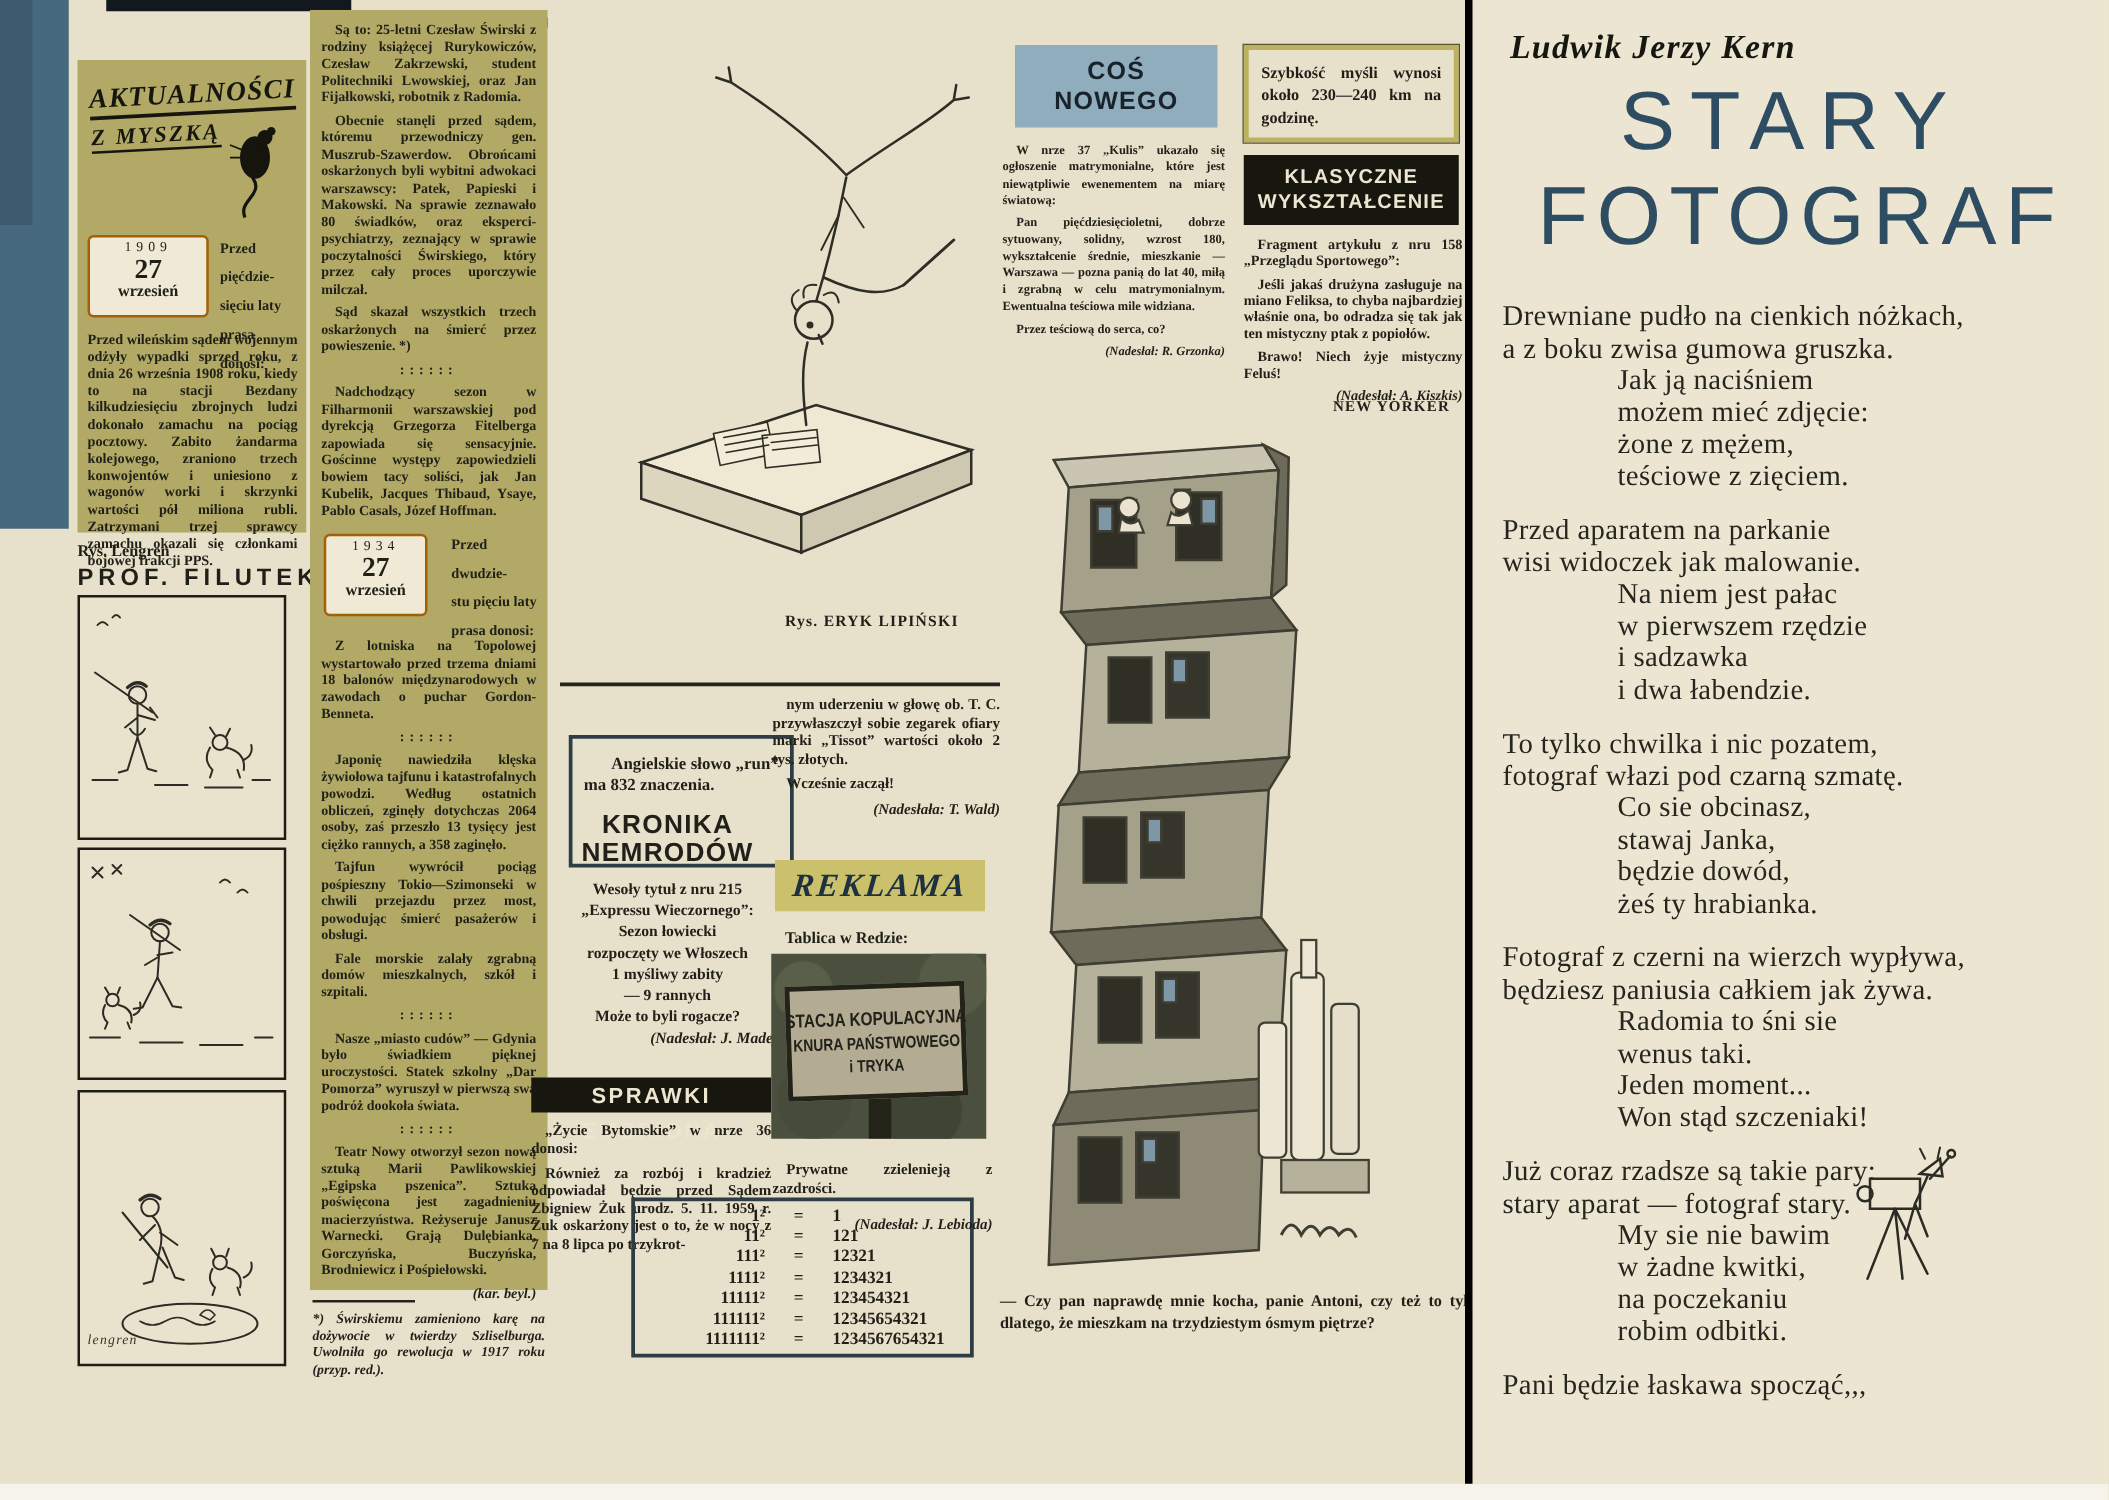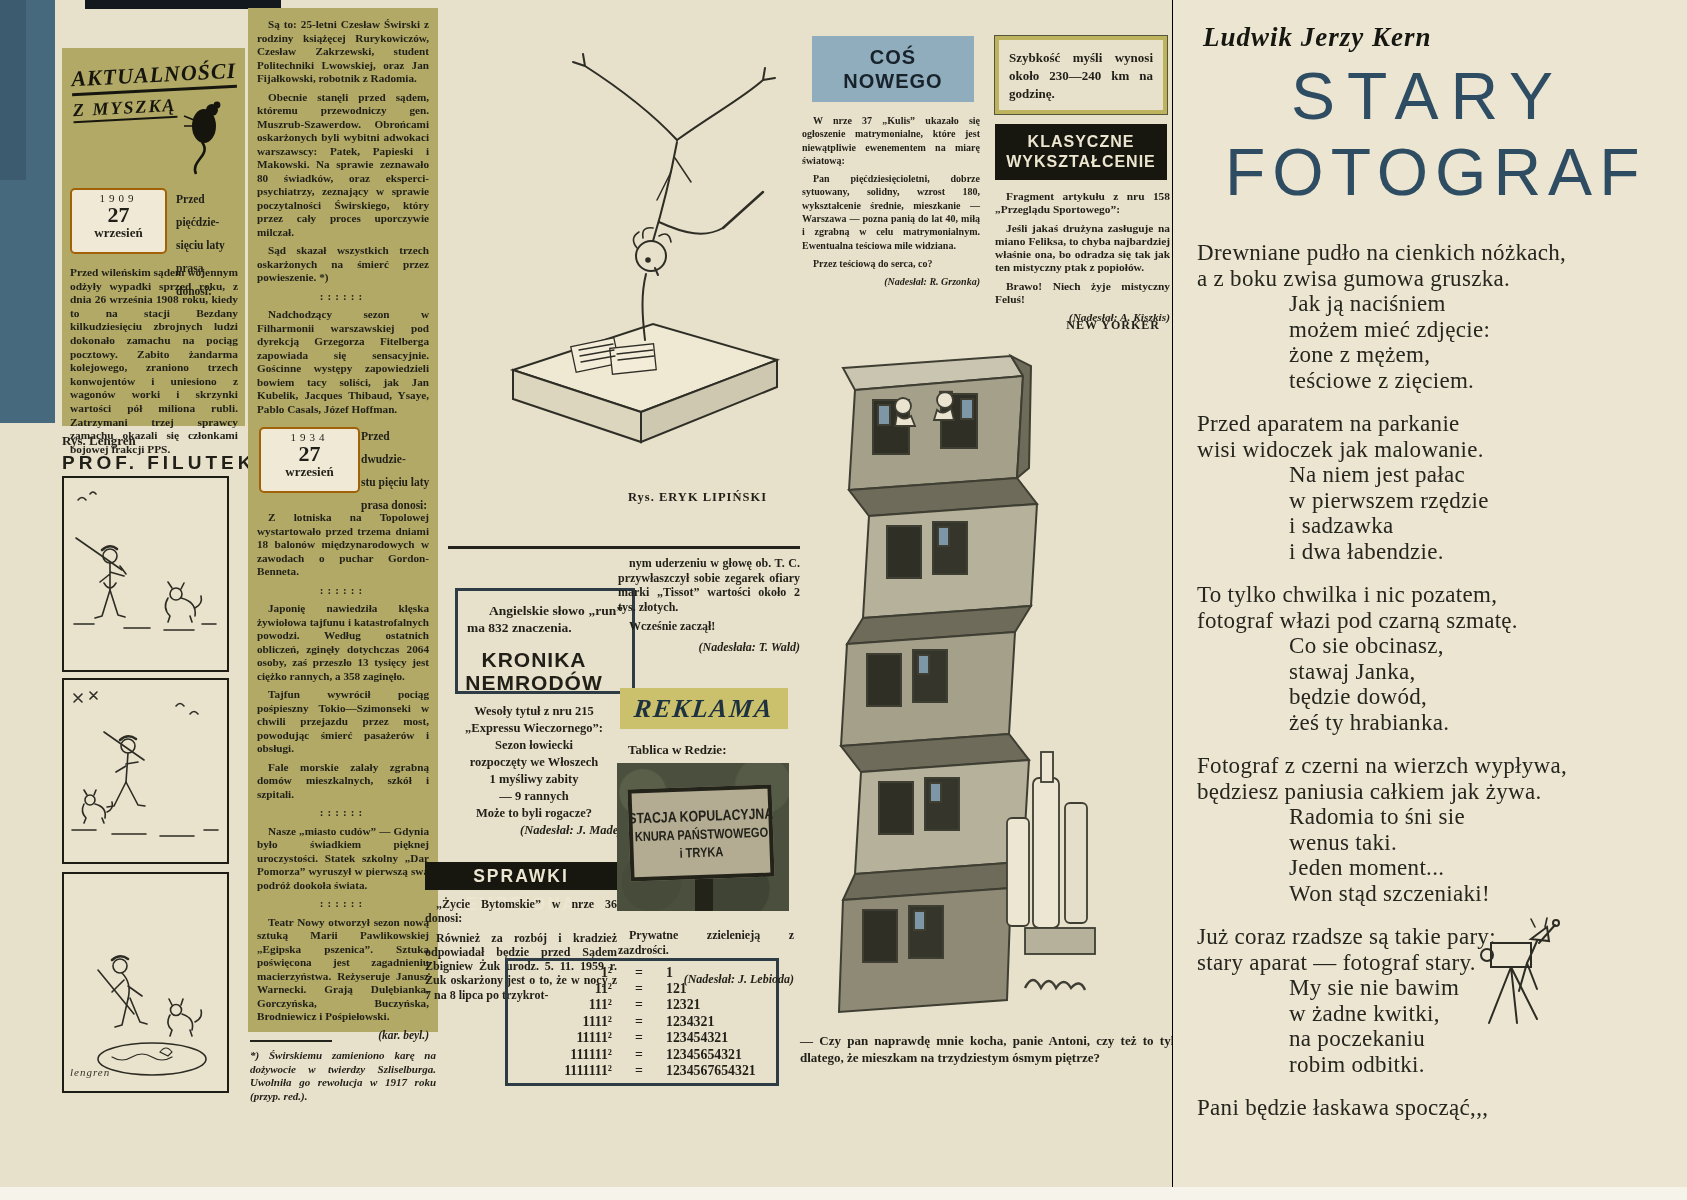--- a/index.html
+++ b/index.html
@@ -41,21 +41,21 @@
   .panel{left:62px;width:167px;border:2.5px solid #1d1d16;background:#e9e2cc;box-sizing:border-box;}
   #panel1{top:476px;height:196px;}
   #panel2{top:678px;height:186px;}
   #panel3{top:872px;height:221px;}
   #panel-sig{left:70px;top:1066px;font-style:italic;font-size:11px;letter-spacing:1px;color:#33332a;}
 
   
   #col2{left:248px;top:8px;width:190px;height:1024px;box-sizing:border-box;padding:10px 9px 0;}
   #col2 p{font-size:11.2px;line-height:13.5px;}
   #col2-daterow{position:relative;height:84px;margin:4px 0 6px;}
-  #col2-datebox{left:2px;top:6px;width:101px;height:66px;}
+  #col2-datebox{left:2px;top:6px;width:83px;height:66px;}
   #col2-heading{left:104px;top:4px;width:70px;}
   #col2 .credit{font-size:11.5px;}
 
   #footnote{left:250px;top:1040px;width:186px;}
   #footnote .fline{width:82px;border-top:2px solid #23231c;margin-bottom:7px;}
   #footnote .ftext{font-style:italic;font-weight:bold;font-size:11px;line-height:13.5px;text-align:justify;}
 
   
   #conductor{left:445px;top:22px;width:360px;height:462px;}
   #lipinski-caption{left:595px;top:490px;width:205px;text-align:center;font-weight:bold;font-size:12.5px;letter-spacing:1px;}
@@ -116,21 +116,21 @@
   #ny-caption{left:800px;top:1032px;width:388px;font-weight:bold;font-size:13px;line-height:17px;text-align:justify;}
 
   
   #szybkosc-box{left:995px;top:36px;width:172px;height:78px;border:4px solid #bdb35f;outline:1px solid #55553a;box-sizing:border-box;padding:9px 10px;font-weight:bold;font-size:13px;line-height:18px;text-align:justify;}
   #klasyczne-banner{left:995px;top:124px;width:172px;height:56px;display:flex;flex-direction:column;align-items:center;justify-content:center;}
   #klasyczne-banner div{font-size:16px;line-height:20px;letter-spacing:1px;}
   #klas-col{left:995px;top:190px;width:175px;}
   #klas-col p{font-size:11.4px;line-height:13.3px;}
 
   
-  #right-page{left:1172px;top:0;width:515px;height:1187px;background:#ebe5d1;border-left:1px solid #000000;box-sizing:border-box;}
+  #right-page{left:1172px;top:0;width:515px;height:1187px;background:#ebe5d1;border-left:6px solid #000000;box-sizing:border-box;}
   #poem-author{position:absolute;left:30px;top:22px;font-style:italic;font-weight:bold;font-size:27px;letter-spacing:1px;color:#171711;}
   .big-title{position:absolute;font-family:"Liberation Sans",sans-serif;color:#2e4d63;font-weight:400;}
   #poem-title1{left:118px;top:58px;font-size:66px;letter-spacing:12px;}
   #poem-title2{left:52px;top:134px;font-size:66px;letter-spacing:7px;white-space:nowrap;}
   #poem{position:absolute;left:24px;top:240px;width:482px;font-size:23px;line-height:25.5px;color:#26261f;letter-spacing:0.3px;}
   #poem .pline{white-space:nowrap;}
   #poem .ind{margin-left:92px;}
   #poem .gap{margin-top:18px;}
   #photographer{position:absolute;left:288px;top:905px;width:100px;height:125px;}
 

